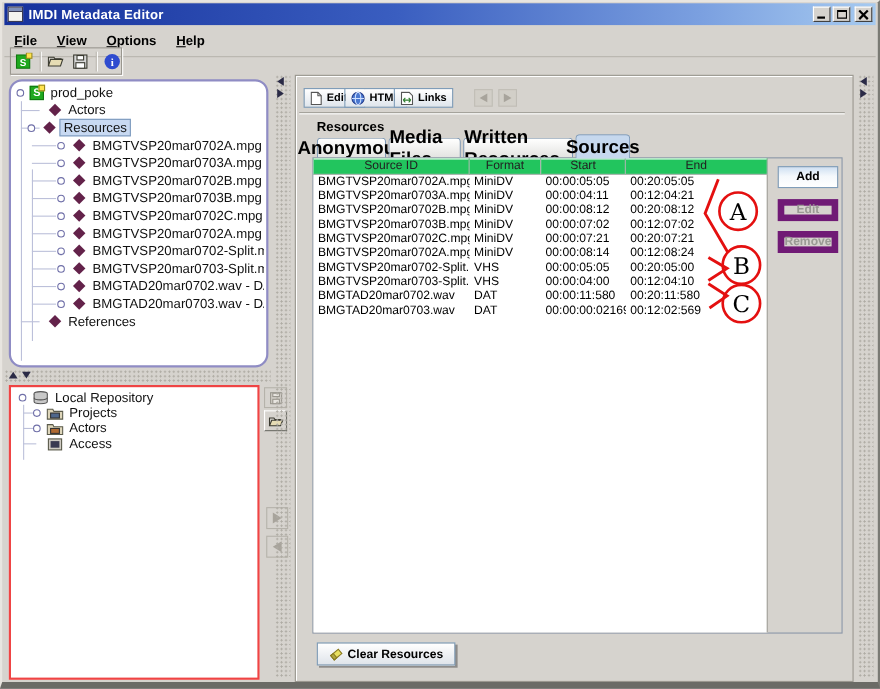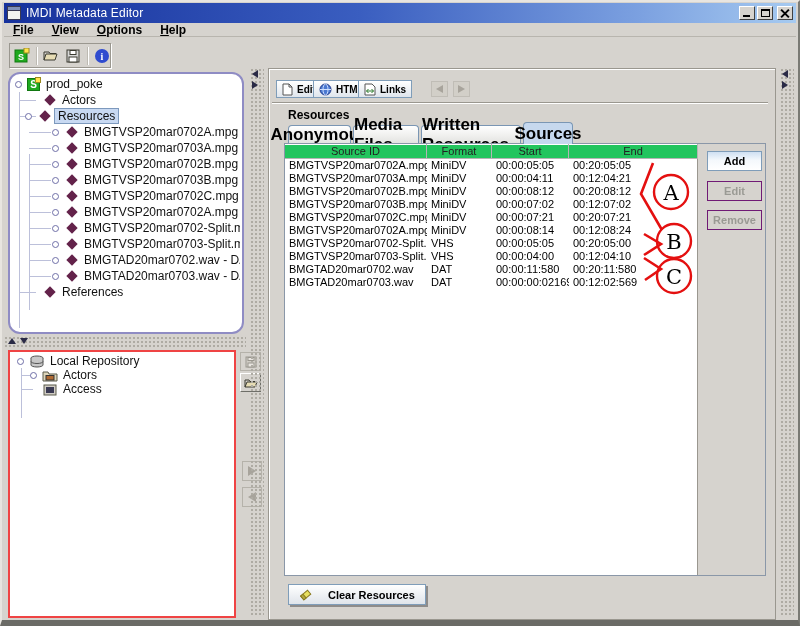--- a/index.html
+++ b/index.html
@@ -8,33 +8,33 @@
     font-family:"Liberation Sans",sans-serif;overflow:hidden;
     border-left:2px solid #e8e5e0;border-right:2px solid #7a7a74;
     border-top:2px solid #e8e5e0;border-bottom:6px solid #6b6b66;}
 
   
   .titlebar{position:absolute;left:2px;top:1px;right:2px;height:20px;
     background:linear-gradient(90deg,#16319c 0%,#3a5ec0 45%,#7ba0e0 80%,#a6caf0 100%);
     display:flex;align-items:center;padding:0 3px;}
   .titleicon{width:14px;height:14px;background:#f4f4f0;border:1px solid #3a3a52;margin-right:5px;flex:none;
     box-shadow:inset 0 3px 0 #8090b8, inset 0 4px 0 #3a3a52;}
-  .titletext{color:#fff;font-weight:normal;font-size:12px;letter-spacing:.2px;}
+  .titletext{color:#fff;font-weight:bold;font-size:12px;letter-spacing:.2px;}
   .titlebtns{margin-left:auto;display:flex;gap:2px;}
   .tbtn{width:16px;height:14px;background:#d6d3ce;border-top:1px solid #fff;border-left:1px solid #fff;
     border-right:1px solid #404040;border-bottom:1px solid #404040;position:relative;}
   .tbtn.close{margin-left:2px;}
   .g-min{position:absolute;left:3px;bottom:2px;width:7px;height:2px;background:#000;}
   .g-max{position:absolute;left:3px;top:2px;width:9px;height:8px;border:1px solid #000;border-top:2px solid #000;}
   .g-x{position:absolute;left:2px;top:1px;width:10px;height:10px;}
   .g-x::before,.g-x::after{content:"";position:absolute;left:4px;top:0;width:2px;height:11px;background:#000;}
   .g-x::before{transform:rotate(45deg);} .g-x::after{transform:rotate(-45deg);}
 
   
-  .menubar{position:absolute;left:2px;top:21px;right:2px;height:14px;display:flex;align-items:center;
+  .menubar{position:absolute;left:2px;top:21px;right:2px;height:29px;display:flex;align-items:center;
     background:#d6d3ce;border-bottom:1px solid #b8b5ae;text-align:right;}
   .menu-item{display:inline-block;font-weight:bold;font-size:12px;color:#000;padding:0 9px;}
   .menu-item::first-letter{text-decoration:underline;}
   .toolbar{position:absolute;left:7px;top:41px;width:102px;height:25px;
     border:1px solid #9a978f;box-shadow:1px 1px 0 #fff;display:flex;align-items:center;gap:6px;padding:0 4px;}
   .tool{width:16px;height:16px;flex:none;position:relative;}
   .tsep{width:1px;height:18px;background:#bdbab2;box-shadow:1px 0 0 #fff;flex:none;}
 
   
   .session-panel{position:absolute;left:6px;top:70px;width:236px;height:262px;background:#fff;
@@ -100,23 +100,23 @@
   .thead{display:flex;height:15px;}
   .th{background:#22c55e;border-right:1px solid #b5b5b5;border-bottom:1px solid #b5b5b5;box-shadow:inset 0 1px 0 #fff;
     font-size:11px;color:#222;text-align:center;line-height:14px;overflow:hidden;flex:none;}
   .tr{display:flex;height:13px;}
   .td{font-size:11px;color:#000;line-height:13px;white-space:nowrap;overflow:hidden;flex:none;padding-left:4px;}
   .c0{width:142px;} .c1{width:65px;} .c2{width:77px;} .c3{width:129px;}
 
   .side-btn{position:absolute;left:422px;width:55px;height:20px;font-weight:bold;font-size:11px;
     display:flex;align-items:center;justify-content:center;}
   .side-btn.primary{border:1px solid #7f9db9;background:linear-gradient(180deg,#cfe0f2 0%,#f4f8fc 45%,#ffffff 100%);color:#000;}
-  .side-btn.disabled{border:1px solid #701a75;background:#d6d3ce;color:#9a9a94;}
-
-  .clear-btn{position:absolute;left:19px;top:515px;height:21px;padding:0 10px;display:flex;align-items:center;gap:16px;
+  .side-btn.disabled{border:6px solid #701a75;background:#d6d3ce;color:#9a9a94;}
+
+  .clear-btn{position:absolute;left:19px;top:515px;height:21px;padding:0 10px;display:flex;align-items:center;gap:4px;
     border:1px solid #7f9db9;background:linear-gradient(#ffffff,#dfe4ea);font-weight:bold;font-size:11px;color:#000;
     box-shadow:2px 2px 0 rgba(70,70,70,.5);}
 
   .overlay{position:absolute;left:0;top:0;width:800px;height:626px;pointer-events:none;z-index:50;}
 </style>
 </head>
 <body>
 
 <div class="screen">
 
@@ -262,20 +262,30 @@
       <div class="trow l0">
         <span class="knob"></span>
         <span class="ticon">
           <svg width="16" height="13">
               <ellipse cx="8" cy="3" rx="6" ry="2" fill="#c8c8c8" stroke="#555"></ellipse>
               <path d="M2 3 V10 A6 2 0 0 0 14 10 V3" fill="#c8c8c8" stroke="#555"></path>
               <path d="M2 6.5 A6 2 0 0 0 14 6.5" fill="none" stroke="#555"></path>
             </svg>
         </span>
         <span>Local Repository</span>
+      </div>
+      <div class="trow l1k">
+        <span class="knob"></span>
+        <span class="ticon">
+          <svg width="16" height="13">
+              <path d="M1 3 L6 3 L7 5 L15 5 L15 12 L1 12 Z" fill="#ded6ba" stroke="#5a5a4a"></path>
+              <rect x="4" y="6.5" width="8" height="4.5" fill="#50688c" stroke="#333"></rect>
+            </svg>
+        </span>
+        <span>Projects</span>
       </div>
       <div class="trow l1k">
         <span class="knob"></span>
         <span class="ticon">
           <svg width="16" height="13">
               <path d="M1 3 L6 3 L7 5 L15 5 L15 12 L1 12 Z" fill="#ded6ba" stroke="#5a5a4a"></path>
               <rect x="4" y="6.5" width="8" height="4.5" fill="#b06a32" stroke="#333"></rect>
             </svg>
         </span>
         <span>Actors</span>

